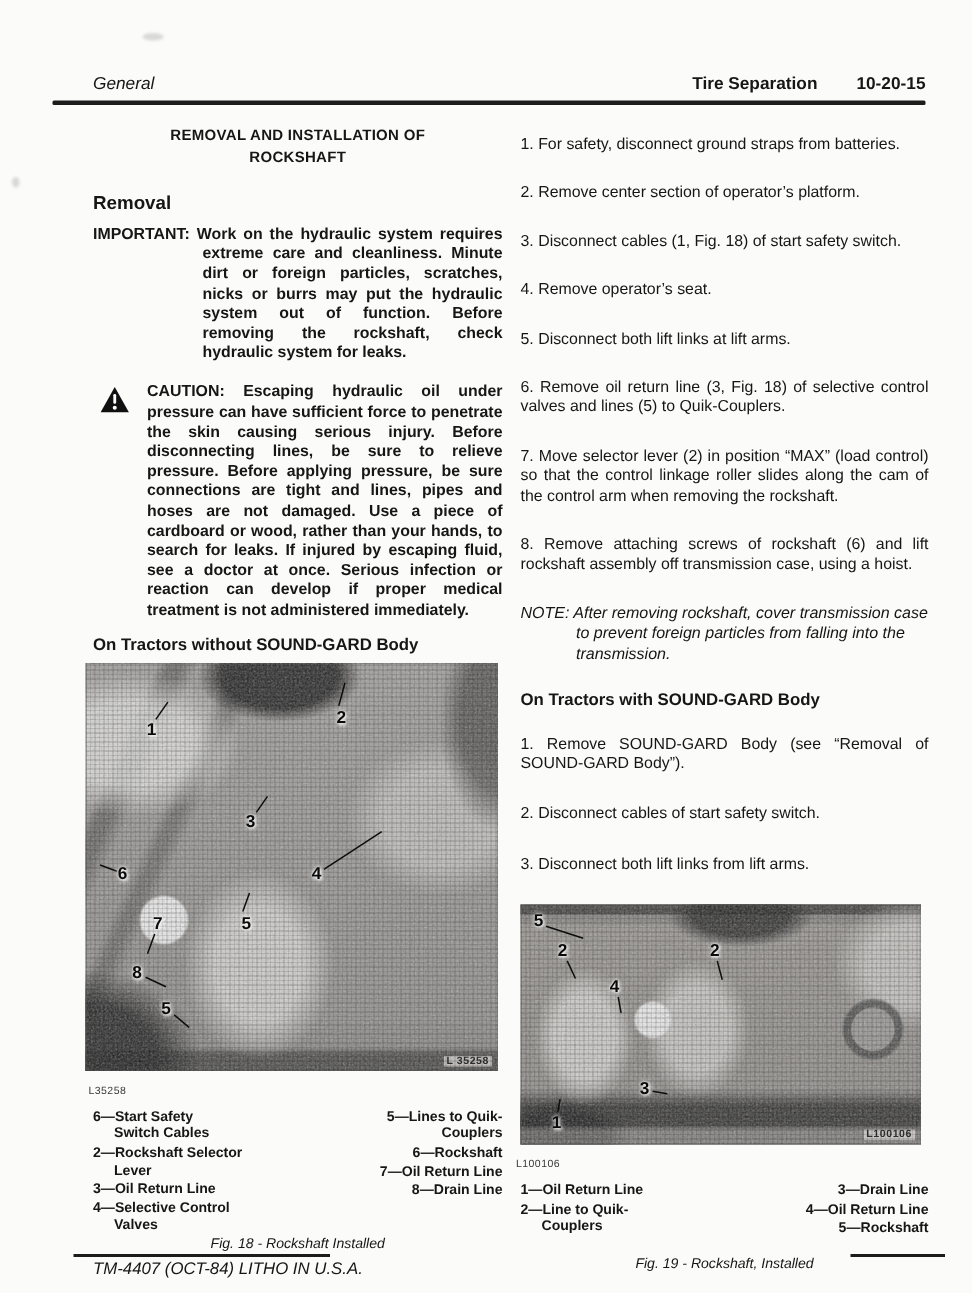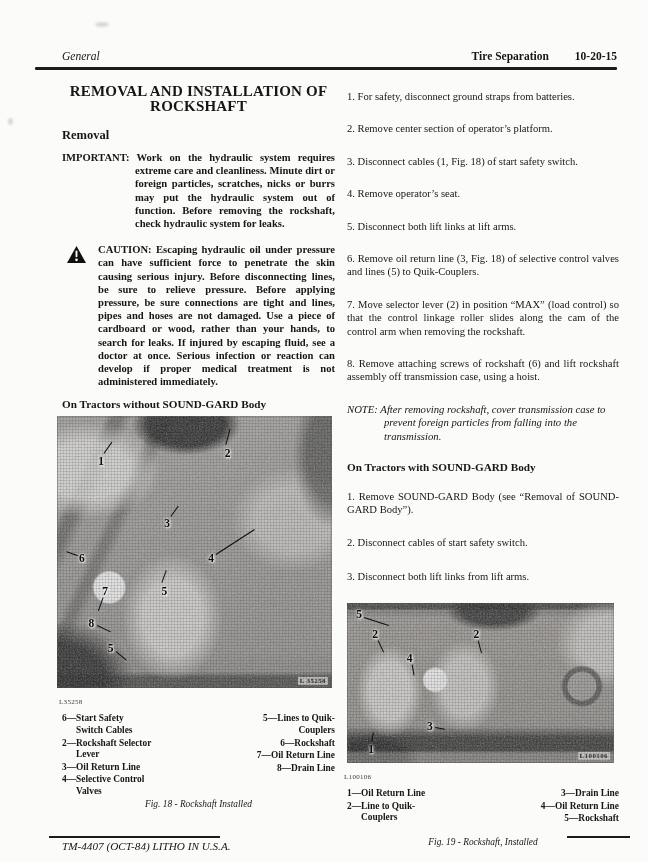--- a/index.html
+++ b/index.html
@@ -1,27 +1,27 @@
 <!DOCTYPE html>
 <html><head>
 <meta charset="utf-8">
 <style>
   html,body{margin:0;padding:0;background:#e8e8e6;}
   .page{position:relative;width:648px;height:862px;margin:0 auto;background:#fbfbf9;
-        font-family:Liberation Serif, serif;color:#161616;overflow:hidden;}
+        font-family:Liberation Sans, sans-serif;color:#161616;overflow:hidden;}
   .pre{white-space:pre-line;}
   
   .hdr-left{position:absolute;left:62px;top:50px;font-style:italic;font-size:11.5px;}
   .hdr-right{position:absolute;right:31px;top:50px;font-weight:bold;font-size:11.5px;}
   .hdr-right .sep{display:inline-block;width:26px;}
   .hdr-rule{position:absolute;left:35px;top:67px;width:582px;height:3px;background:#1c1c1c;border-radius:1px;}
   
   .col-left{position:absolute;left:62px;top:84px;width:273px;}
   .col-right{position:absolute;left:347px;top:90px;width:272px;}
-  .doc-title{font-weight:bold;font-size:15px;line-height:14.5px;text-align:center;letter-spacing:.2px;margin:0;}
+  .doc-title{font-weight:bold;font-size:10px;line-height:14.5px;text-align:center;letter-spacing:.2px;margin:0;}
   .sec-h{font-weight:bold;font-size:12.5px;margin:15px 0 0 0;}
   .important{font-weight:bold;font-size:10.6px;line-height:13.2px;text-align:justify;
              padding-left:73px;text-indent:-73px;margin:8px 0 0 0;}
   .caution-wrap{position:relative;margin-top:13px;}
   .warn-icon{position:absolute;left:5px;top:3px;}
   .caution{font-weight:bold;font-size:10.6px;line-height:13.2px;text-align:justify;margin:0 0 0 36px;}
   .sub-h{font-weight:bold;font-size:11.2px;margin:10px 0 0 0;}
   
   .photo{position:relative;overflow:hidden;background-color:#969390;box-shadow:inset 0 0 0 1px rgba(70,70,70,.4);}
   .photo::after{content:"";position:absolute;inset:0;pointer-events:none;

